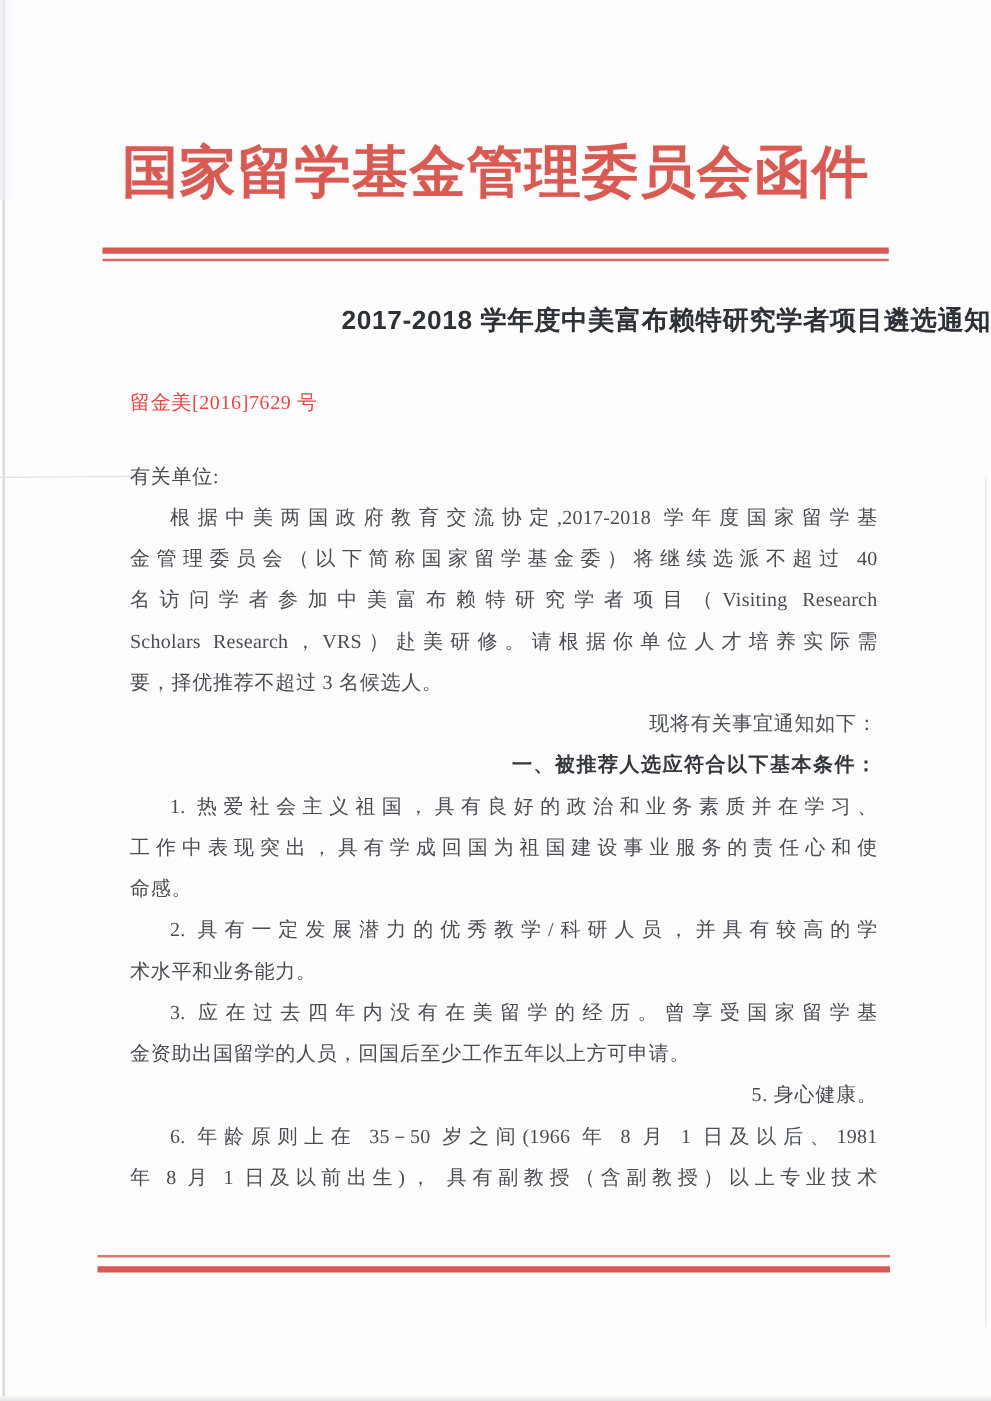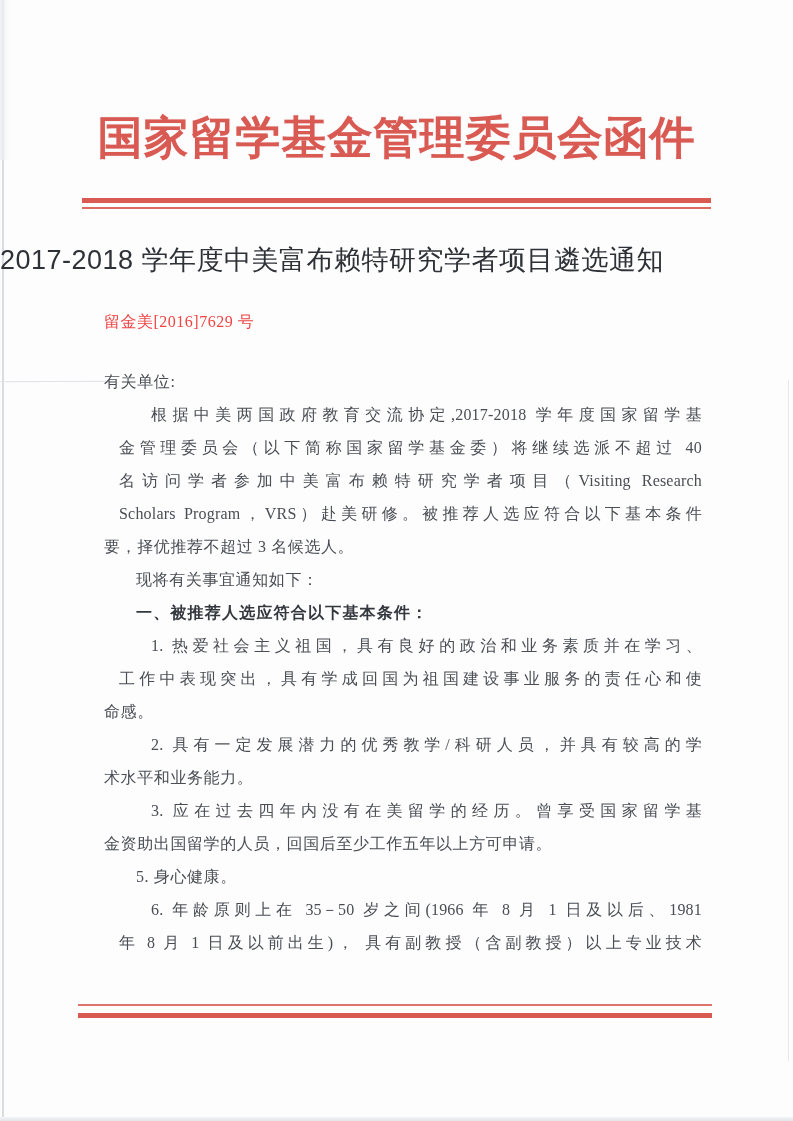--- a/index.html
+++ b/index.html
@@ -28,38 +28,38 @@
     color:var(--accent);
     text-shadow:0 0 1px rgba(216,90,82,.35);
   }
   .rule-top{position:absolute;top:198px;left:82px;width:629px;}
   .rule-top .thick{height:5px;background:var(--accent);}
   .rule-top .gap{height:4px;}
   .rule-top .thin{height:2px;background:var(--accent);opacity:.9;}
 
   .doc-title{
     position:absolute;top:242px;left:0;width:100%;
-    text-align:left;
+    text-align:right;
     font-family:"Liberation Sans","DejaVu Sans",sans-serif;
-    font-size:27px;font-weight:400;letter-spacing:.5px;
+    font-size:21px;font-weight:700;letter-spacing:.5px;
     color:#2e3237;
   }
   .ref-no{
     position:absolute;top:312px;left:104px;width:557px;
     font-size:16px;letter-spacing:.5px;color:#ef4444;
   }
 
   
   .letter-body{
     position:absolute;top:365px;left:104px;width:598px;
     font-size:16px;color:var(--ink);letter-spacing:.6px;
   }
   .ln{min-height:33px;line-height:33px;white-space:nowrap;}
-  .ln.fill{white-space:normal;text-align:justify;text-align-last:justify;letter-spacing:.2px;margin-left:15px;}
-  .ln.indent{text-indent:2em;}
+  .ln.fill{white-space:normal;text-align:justify;text-align-last:justify;letter-spacing:.2px;}
+  .ln.indent{text-indent:2em;text-align:right;}
   .ln.hd{
     font-family:"Liberation Sans","DejaVu Sans",sans-serif;
     font-weight:700;color:var(--ink-bold);letter-spacing:1.2px;
   }
 
   
   .rule-bottom{position:absolute;top:1004px;left:78px;width:634px;}
   .rule-bottom .thin{height:2px;background:var(--accent);opacity:.85;}
   .rule-bottom .gap{height:7px;}
   .rule-bottom .thick{height:5px;background:var(--accent);}
@@ -81,21 +81,21 @@
 </div>
 
 <div class="doc-title">2017-2018 学年度中美富布赖特研究学者项目遴选通知</div>
 <div class="ref-no">留金美[2016]7629 号</div>
 
 <div class="letter-body">
   <div class="ln">有关单位:</div>
   <div class="ln indent fill">根据中美两国政府教育交流协定,2017-2018 学年度国家留学基</div>
   <div class="ln fill">金管理委员会（以下简称国家留学基金委）将继续选派不超过 40</div>
   <div class="ln fill">名访问学者参加中美富布赖特研究学者项目（Visiting Research</div>
-  <div class="ln fill">Scholars Program，VRS）赴美研修。被推荐人选应符合以下基本条件</div>
+  <div class="ln fill">Scholars Research，VRS）赴美研修。请根据你单位人才培养实际需</div>
   <div class="ln">要，择优推荐不超过 3 名候选人。</div>
   <div class="ln indent">现将有关事宜通知如下：</div>
   <div class="ln indent hd">一、被推荐人选应符合以下基本条件：</div>
   <div class="ln indent fill">1. 热爱社会主义祖国，具有良好的政治和业务素质并在学习、</div>
   <div class="ln fill">工作中表现突出，具有学成回国为祖国建设事业服务的责任心和使</div>
   <div class="ln">命感。</div>
   <div class="ln indent fill">2. 具有一定发展潜力的优秀教学/科研人员，并具有较高的学</div>
   <div class="ln">术水平和业务能力。</div>
   <div class="ln indent fill">3. 应在过去四年内没有在美留学的经历。曾享受国家留学基</div>
   <div class="ln">金资助出国留学的人员，回国后至少工作五年以上方可申请。</div>

